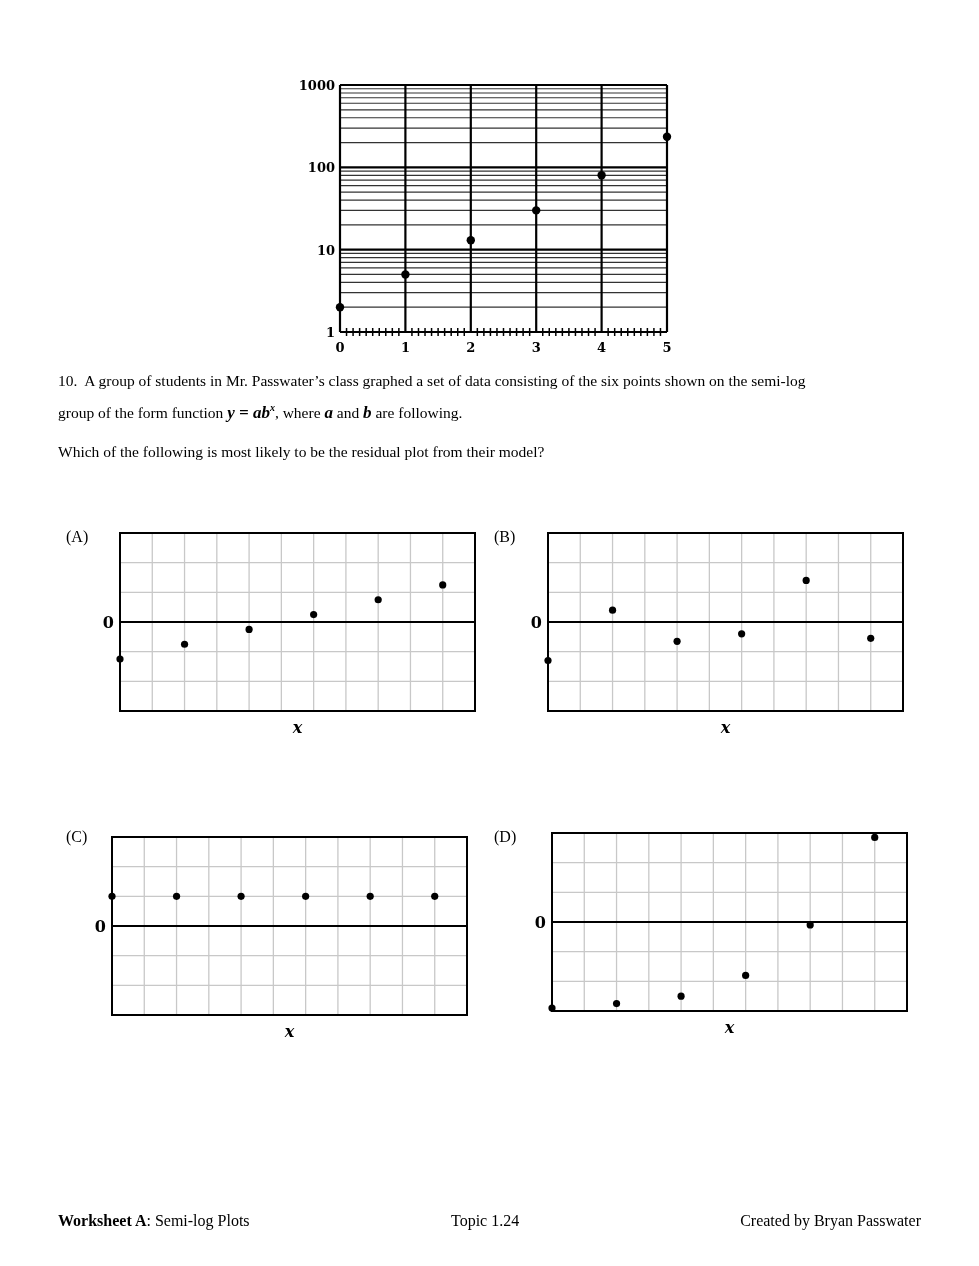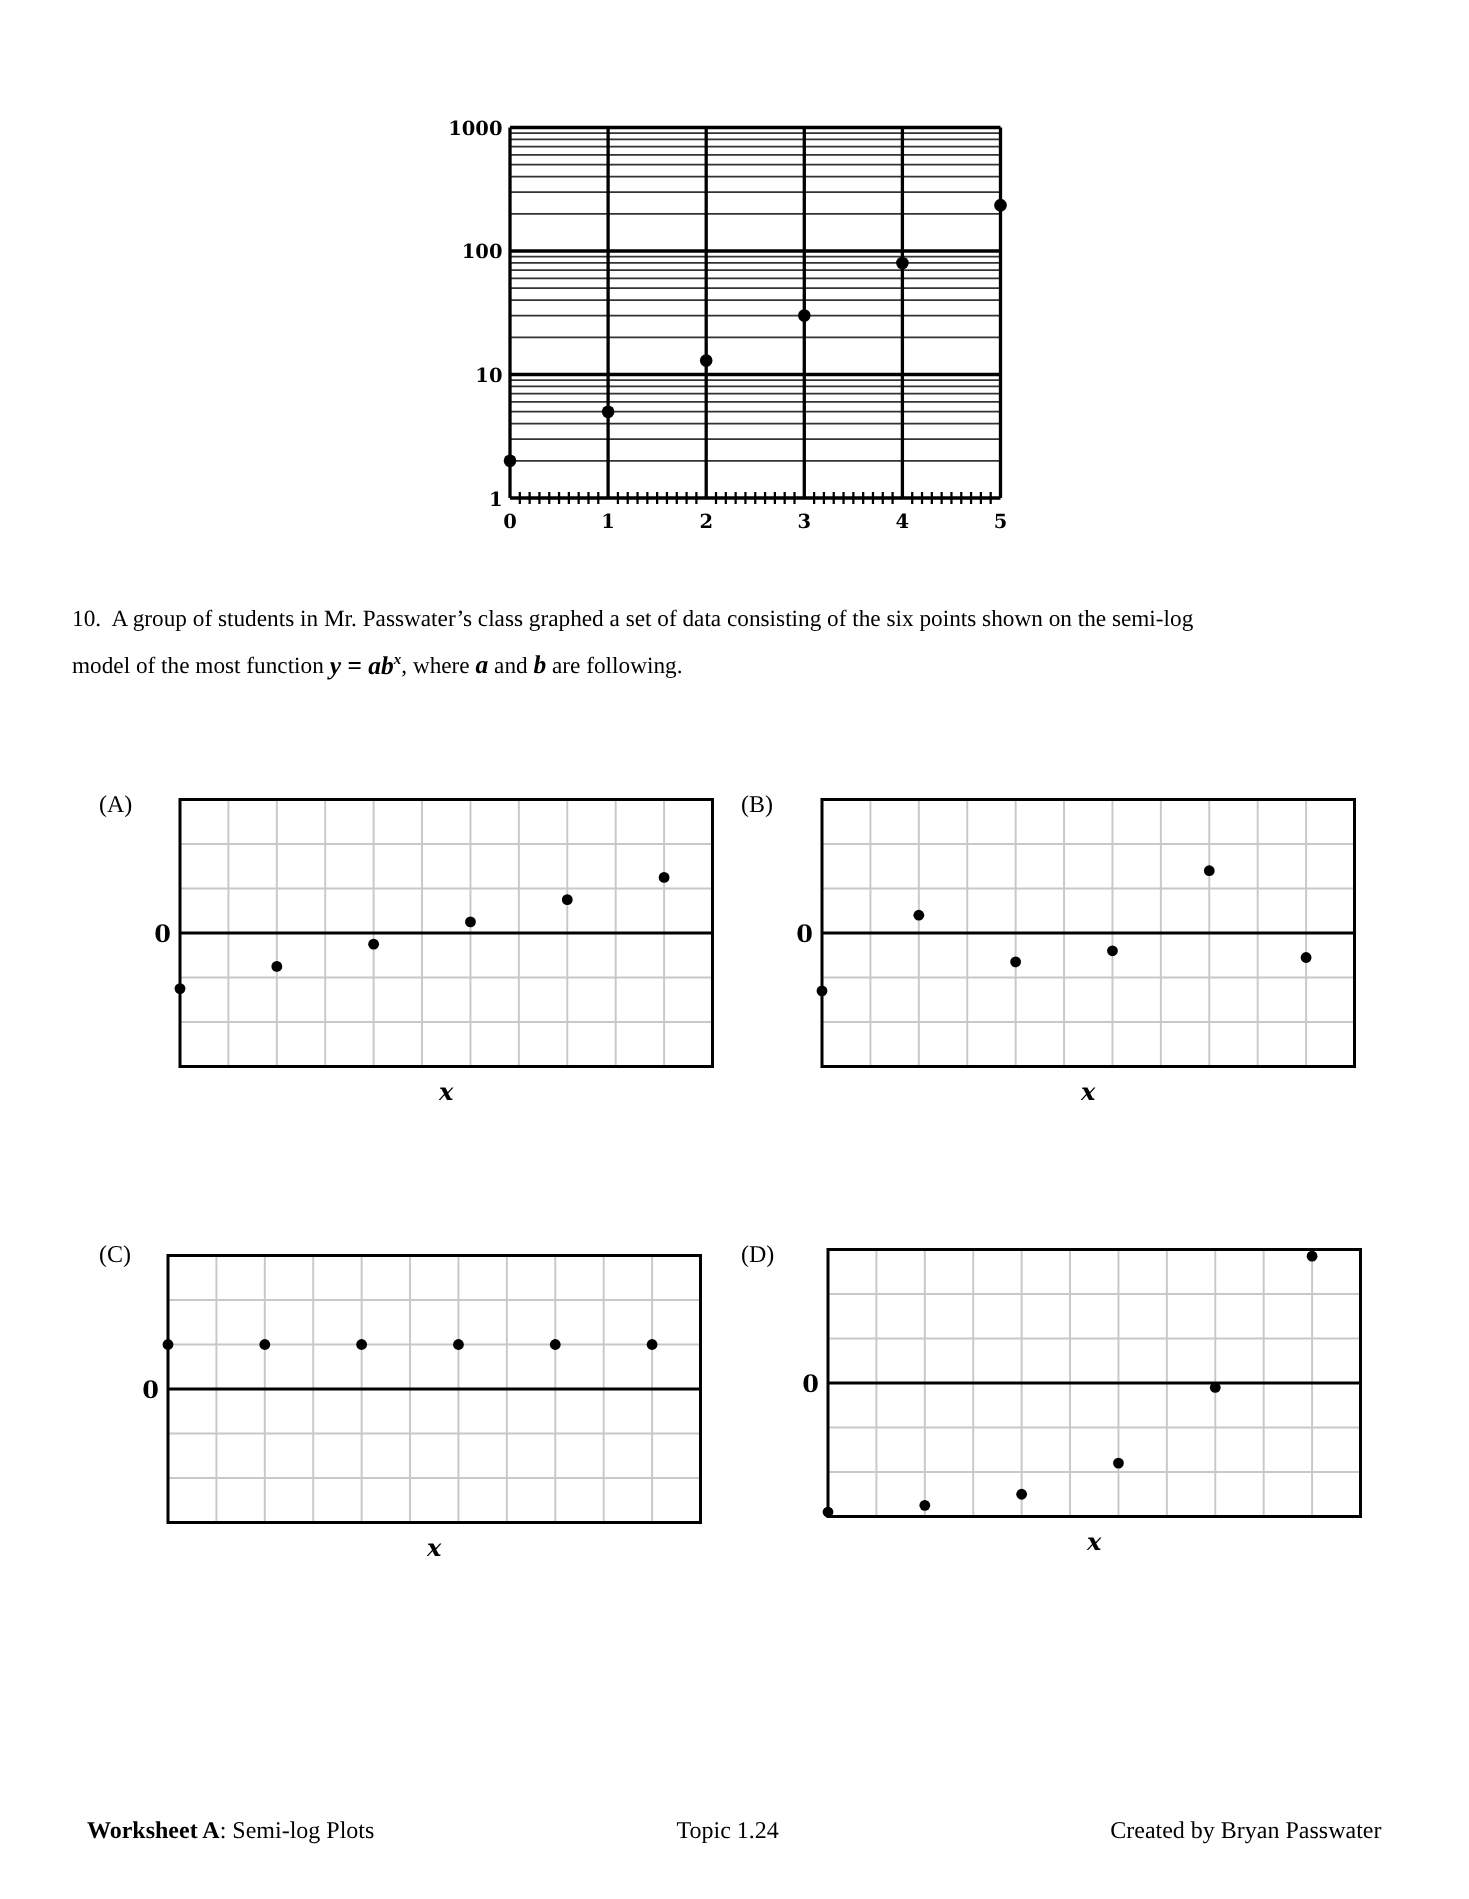--- a/index.html
+++ b/index.html
@@ -1,19 +1,19 @@
 <!DOCTYPE html>
 <html><head>
 <meta charset="utf-8">
 <style>
   html, body { margin:0; padding:0; background:#fff; }
   body { width:979px; height:1266px; position:relative; font-family:"Liberation Serif", serif; color:#000; overflow:hidden; }
   .abs { position:absolute; }
   #main-chart { left:290px; top:70px; }
-  .qtext { left:48px; top:370px; width:860px; font-size:15.5px; line-height:21px;margin-top:32px; }
+  .qtext { left:58px; top:370px; width:860px; font-size:15.5px; line-height:21px; }
   .qtext p { margin:0; }
   .qline3 { margin-top:6px !important; }
   .qline4 { margin-top:18px !important; }
   .math { font-style:italic; font-size:17px;font-weight:bold; }
   .opt-label { font-size:16px; }
   .footer { top:1212px; font-size:16px; }
   svg text.tick { font-family:"DejaVu Serif", serif; font-weight:bold; font-size:13px; }
   svg text.zero { font-family:"DejaVu Serif", serif; font-weight:bold; font-size:16px; }
   svg text.xl { font-family:"DejaVu Serif", serif; font-style:italic; font-weight:bold; font-size:16px; }
 </style>
@@ -113,21 +113,22 @@
     <circle cx="50" cy="237.21519702366555" r="4.2" fill="#000"></circle>
     <circle cx="115.4" cy="204.4514696430011" r="4.2" fill="#000"></circle>
     <circle cx="180.8" cy="170.28533066007043" r="4.2" fill="#000"></circle>
     <circle cx="246.2" cy="140.38368336141446" r="4.2" fill="#000"></circle>
     <circle cx="311.6" cy="105.31225773766332" r="4.2" fill="#000"></circle>
     <circle cx="377" cy="66.78207933962705" r="4.2" fill="#000"></circle>
   </svg>
 
 <div class="abs qtext">
   <p><span>10.</span>&nbsp; <span>A group of students in Mr. Passwater’s class graphed a set of data consisting of the six points shown on the semi-log</span></p>
-  <p class="qline3"><span>model of the most function </span><span class="math"><span>y = ab</span><sup style="font-size:10px">x</sup></span><span>, where </span><span class="math">a</span><span> and </span><span class="math">b</span><span> are following.</span></p>
+  <p class="qline3"><span>group of the form function </span><span class="math"><span>y = ab</span><sup style="font-size:10px">x</sup></span><span>, where </span><span class="math">a</span><span> and </span><span class="math">b</span><span> are following.</span></p>
+  <p class="qline4">Which of the following is most likely to be the residual plot from their model?</p>
 </div>
 
 <div class="abs opt-label" style="left:66px;top:528px">(A)</div>
 <div class="abs opt-label" style="left:494px;top:528px">(B)</div>
 <div class="abs opt-label" style="left:66px;top:828px">(C)</div>
 <div class="abs opt-label" style="left:494px;top:828px">(D)</div>
 
 <svg id="res-a" class="abs" style="left:95px;top:525px" width="390" height="215">
     <line x1="57.27272727272727" x2="57.27272727272727" y1="8" y2="186" stroke="#c8c8c8" stroke-width="1.3"></line>
     <line x1="89.54545454545455" x2="89.54545454545455" y1="8" y2="186" stroke="#c8c8c8" stroke-width="1.3"></line>

